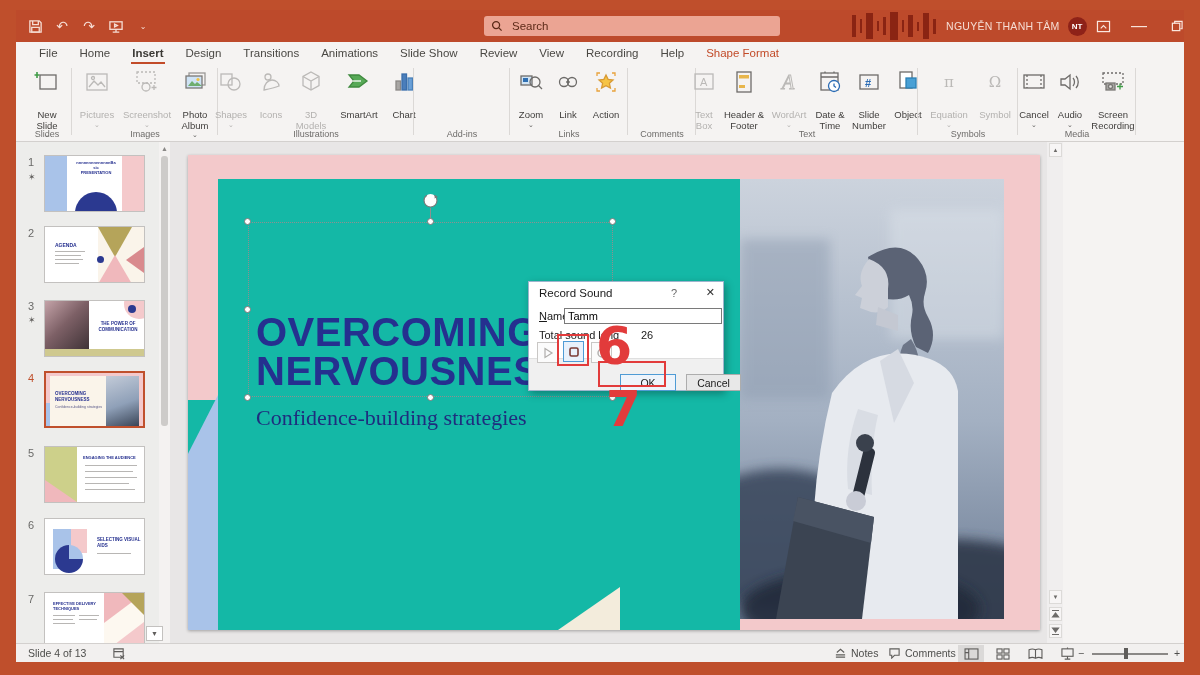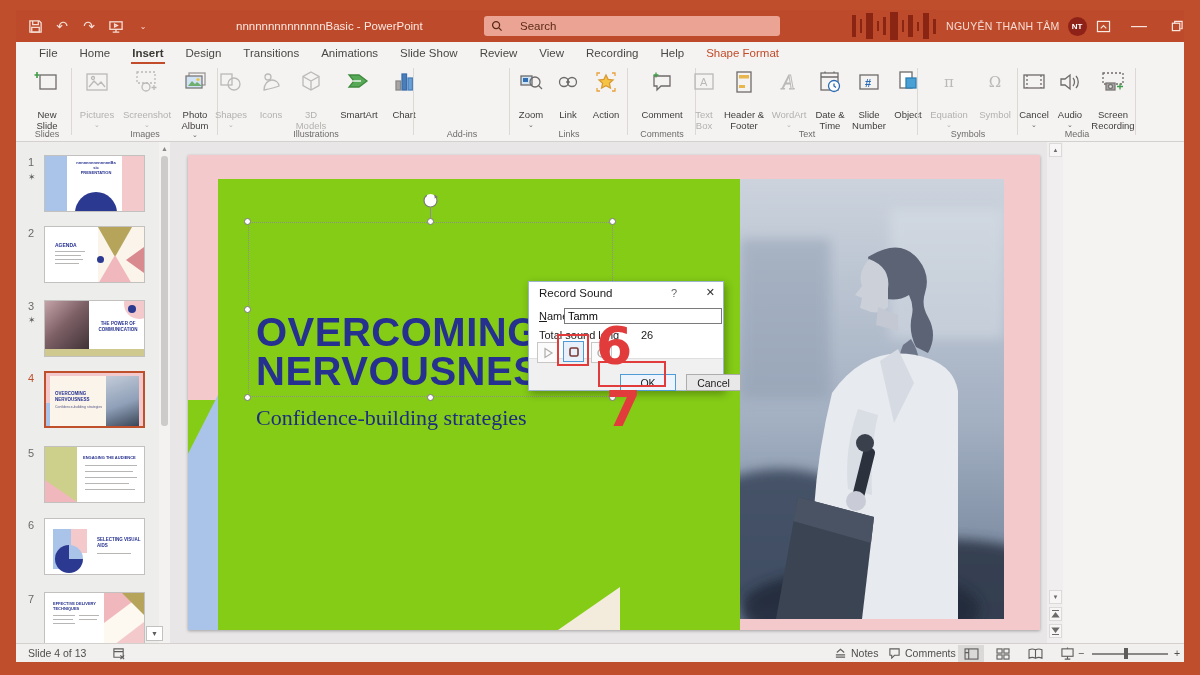--- a/index.html
+++ b/index.html
@@ -6,21 +6,21 @@
   body{font-family:"Liberation Sans",sans-serif}
   .stage{position:relative;width:1200px;height:675px;background:#bf4f2c;overflow:hidden}
   .app{position:absolute;left:16px;top:10px;width:1168px;height:652px;background:#f5f3f2;overflow:hidden}
   .a{position:absolute}
   
   .titlebar{position:absolute;left:0;top:0;width:1168px;height:32px;background:#bd4a2b;color:#fff}
   .qat{position:absolute;left:10px;top:0;height:32px;display:flex;align-items:center;gap:9px}
   .qbtn{width:18px;height:18px;display:flex;align-items:center;justify-content:center;color:#f6ddd4;font-size:14px}
   .qbtn svg{stroke:#f6ddd4;fill:none;stroke-width:1.4}
   .doc-title{position:absolute;left:220px;top:0;height:32px;display:flex;align-items:center;font-size:11.5px;color:#fbe8e0}
-  .searchbox{position:absolute;left:468px;top:6px;width:296px;height:20px;background:#eba493;border-radius:3px;display:flex;align-items:center;gap:7px;padding-left:36px;color:#5d2a18;font-size:11.5px}
+  .searchbox{position:absolute;left:468px;top:6px;width:296px;height:20px;background:#eba493;border-radius:3px;display:flex;align-items:center;gap:7px;padding-left:28px;color:#5d2a18;font-size:11.5px}
   .searchbox svg{position:absolute;left:7px;top:4px;stroke:#5d2a18;fill:none;stroke-width:1.4}
   .decor-bars{position:absolute;left:836px;top:0;height:32px;display:flex;align-items:center;gap:4px}
   .decor-bars i{display:block;background:#8a2413}
   .user{position:absolute;left:930px;top:0;height:32px;display:flex;align-items:center;gap:8px}
   .user .uname{font-size:10.5px;color:#f6ddd4;letter-spacing:.3px}
   .avatar{width:19px;height:19px;border-radius:50%;background:#8e2218;color:#fff;font-size:8px;font-weight:bold;display:flex;align-items:center;justify-content:center}
   .winbtn{position:absolute;top:0;height:32px;width:30px;display:flex;align-items:center;justify-content:center;color:#fbe8e0}
   .winbtn svg{stroke:#fbe8e0;fill:none;stroke-width:1.3}
   
   .tabrow{position:absolute;left:0;top:32px;width:1168px;height:22px;background:#f5f3f2;display:flex;align-items:center;padding-left:12px;gap:0}
@@ -53,21 +53,21 @@
   .tstar{position:absolute;left:12px;font-size:9px;color:#5f5d5b}
   .thumb{position:absolute;left:28px;width:101px;height:57px;background:#fff;border:1px solid #c3c1bf;overflow:hidden}
   .thumb.sel{border:2px solid #c0502c}
   .mini-t{position:absolute;font-weight:bold;color:#25308f}
   .pscroll{position:absolute;left:143px;top:0;width:11px;height:501px;background:#f4f2f1}
   .pthumb{position:absolute;left:145px;top:14px;width:7px;height:270px;background:#cdcbc9;border-radius:3px}
   .parrow{position:absolute;left:143px;top:0;width:11px;height:13px;font-size:7px;color:#8a8886;display:flex;align-items:center;justify-content:center}
   .collapsebtn{position:absolute;left:130px;top:484px;width:17px;height:15px;background:#fff;border:1px solid #c3c1bf;display:flex;align-items:center;justify-content:center;font-size:7px;color:#5f5d5b}
   
   .canvas{position:absolute;left:154px;top:132px;width:877px;height:501px;background:#e8e6e6}
-  .slide{position:absolute;left:18px;top:13px;width:852px;height:475px;background:#84cc16;box-shadow:0 1px 3px rgba(0,0,0,.3);overflow:hidden}
+  .slide{position:absolute;left:18px;top:13px;width:852px;height:475px;background:#14b8a6;box-shadow:0 1px 3px rgba(0,0,0,.3);overflow:hidden}
   .seldash{position:absolute;border:1.5px dotted #8f8f8f}
   .handle{position:absolute;width:7px;height:7px;border-radius:50%;background:#fff;border:1.2px solid #7a7a7a}
   .slide-title{position:absolute;left:68px;top:158px;font-size:40px;font-weight:bold;color:#25308f;line-height:39px;letter-spacing:.5px}
   .slide-sub{position:absolute;left:68px;top:250px;font-size:22px;color:#1e2d7e;font-family:"Liberation Serif",serif}
   .scrollzone{position:absolute;left:1031px;top:132px;width:16px;height:501px;background:#f0eeee}
   .sbbtn{position:absolute;left:1033px;width:13px;height:14px;background:#f7f5f5;border:1px solid #dcdad8;display:flex;align-items:center;justify-content:center;font-size:6px;color:#6d6b69}
   .sbbtn svg{stroke:#6d6b69;fill:none;stroke-width:1.2}
   
   .animpane{position:absolute;left:1047px;top:132px;width:121px;height:501px;background:#f5f3f2;border-left:1px solid #d3d0ce}
   .ap-title{position:absolute;left:9px;top:14px;font-size:16px;color:#bb4a26}
@@ -115,21 +115,20 @@
       <span class="qbtn">↶</span>
       <span class="qbtn">↷</span>
       <span class="qbtn">
             <svg width="16" height="15" viewBox="0 0 17 16">
               <rect x="2" y="3" width="13" height="8"></rect>
               <path d="M8.5 11v3M5 14h7M7 5.5l3 1.5-3 1.5z"></path>
             </svg>
           </span>
       <span class="qbtn" style="font-size:8px">⌄</span>
     </div>
-    <div class="doc-title">nnnnnnnnnnnnnnBasic - PowerPoint</div>
     <div class="searchbox">
       <svg width="12" height="12" viewBox="0 0 13 13">
             <circle cx="5.5" cy="5.5" r="3.8"></circle>
             <path d="M8.5 8.5l3 3"></path>
           </svg>
       <span>Search</span>
     </div>
     <div class="decor-bars">
       <i style="width:4px;height:22px"></i>
           <i style="width:2px;height:14px"></i>
@@ -325,31 +324,20 @@
                   <path d="M13 6l2.1 4.4 4.9.6-3.6 3.3 1 4.8-4.4-2.4-4.4 2.4 1-4.8L6 11l4.9-.6z" fill="#f6c445" stroke="#d89a35"></path>
                 </svg>
               </span>
           <span class="lbl">Action</span>
         </div>
       </div>
       <span class="gname">Links</span>
     </div>
 
     <div class="rgroup" style="width:68px">
-      <div class="btns">
-        <div class="rbtn" style="width:56px">
-          <span class="ric">
-                <svg width="26" height="26" viewBox="0 0 26 26">
-                  <path d="M5 7h16v10h-9l-4 4v-4H5z"></path>
-                  <path d="M7 3.5v5M4.5 6h5" stroke="#3f9c46"></path>
-                </svg>
-              </span>
-          <span class="lbl">Comment</span>
-        </div>
-      </div>
       <span class="gname">Comments</span>
     </div>
 
     <div class="rgroup" style="width:222px">
       <div class="btns">
         <div class="rbtn dis" style="width:32px">
           <span class="ric">
                 <svg width="26" height="26" viewBox="0 0 26 26">
                   <rect x="4" y="5" width="18" height="15"></rect>
                   <text x="9" y="17" font-size="11" fill="#bbb9b7" stroke="none" font-family="Liberation Sans,sans-serif">A</text>

